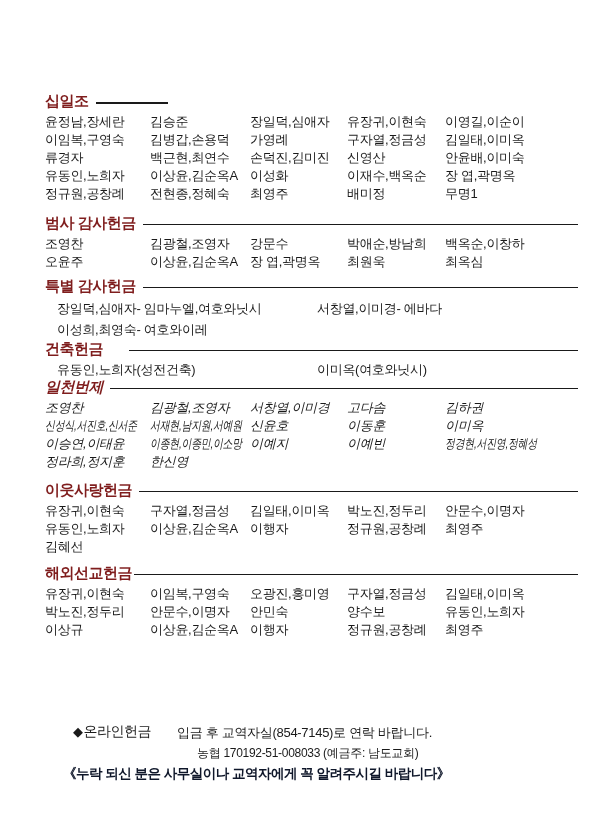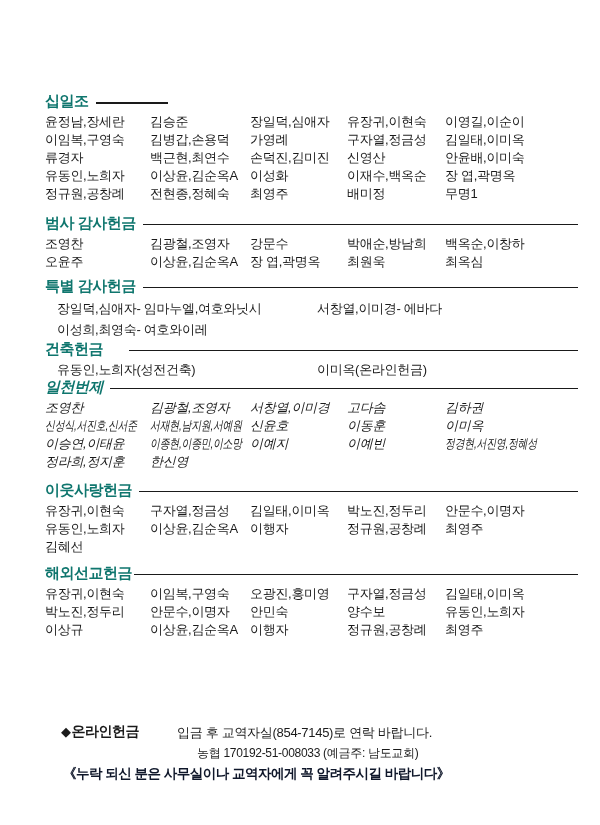--- a/index.html
+++ b/index.html
@@ -23,21 +23,21 @@
     display: flex;
     align-items: center;
     height: 17px;
     margin-bottom: 3px;
   }
   .sec-title {
     font-weight: 700;
     font-size: 15px;
     letter-spacing: -0.5px;
     white-space: nowrap;
-    color: #0f766e;
+    color: #7f1d1d;
   }
   .rule {
     flex: 1 1 auto;
     height: 1px;
     background: #1a1a1a;
     margin-left: 7px;
     position: relative;
     top: 1px;
   }
   .sec-tithe .rule { flex: 0 0 72px; height: 2px; }
@@ -70,22 +70,22 @@
   .sec-neighbor { top: 482px; }
   .sec-mission  { top: 565px; }
 
   .online {
     position: absolute;
     left: 0; top: 720px;
     width: 100%; height: 70px;
   }
   .online-header {
     position: absolute;
-    left: 61px; top: 3px;
-    font-weight: 700;
+    left: 73px; top: 3px;
+    font-weight: 400;
     font-size: 14px;
     letter-spacing: -0.5px;
     white-space: nowrap;
     text-align: right;
   }
   .online-header .bullet { font-size: 13px; margin-right: 1px; }
   .online-line1 {
     position: absolute;
     left: 177px; top: 4px;
     font-size: 13px; letter-spacing: -0.3px; white-space: nowrap;
@@ -173,21 +173,21 @@
           <div class="cell">이성희,최영숙- 여호와이레</div>
         </div>
       </div>
       <div class="section sec-building">
         <div class="sec-header">
           <span class="sec-title">건축헌금</span>
           <span class="rule"></span>
         </div>
         <div class="names names-2">
           <div class="cell">유동인,노희자(성전건축)</div>
-          <div class="cell">이미옥(온라인헌금)</div>
+          <div class="cell">이미옥(여호와닛시)</div>
         </div>
       </div>
       <div class="section sec-burnt">
         <div class="sec-header">
           <span class="sec-title">일천번제</span>
           <span class="rule"></span>
         </div>
         <div class="names names-5">
           <div class="cell">조영찬</div>
           <div class="cell">김광철,조영자</div>

